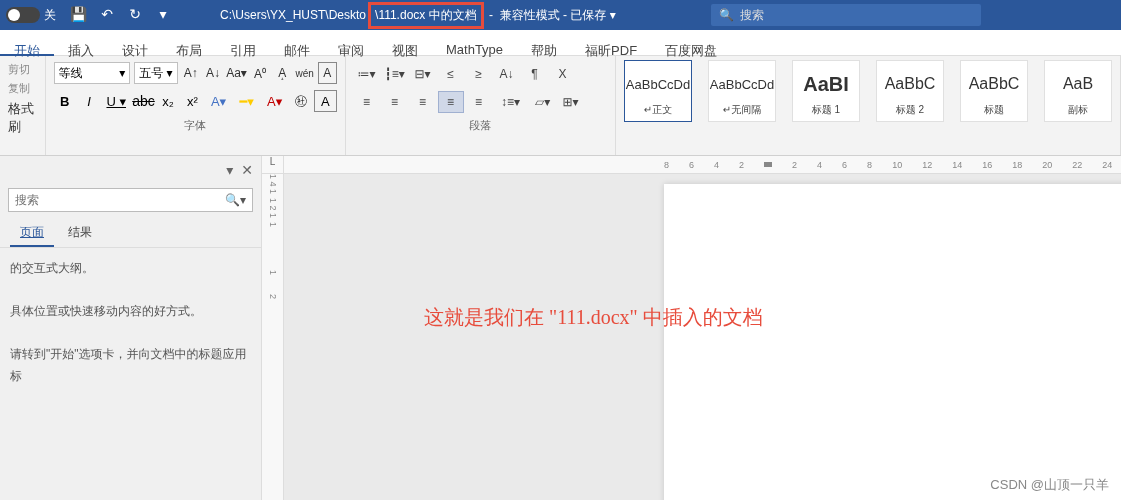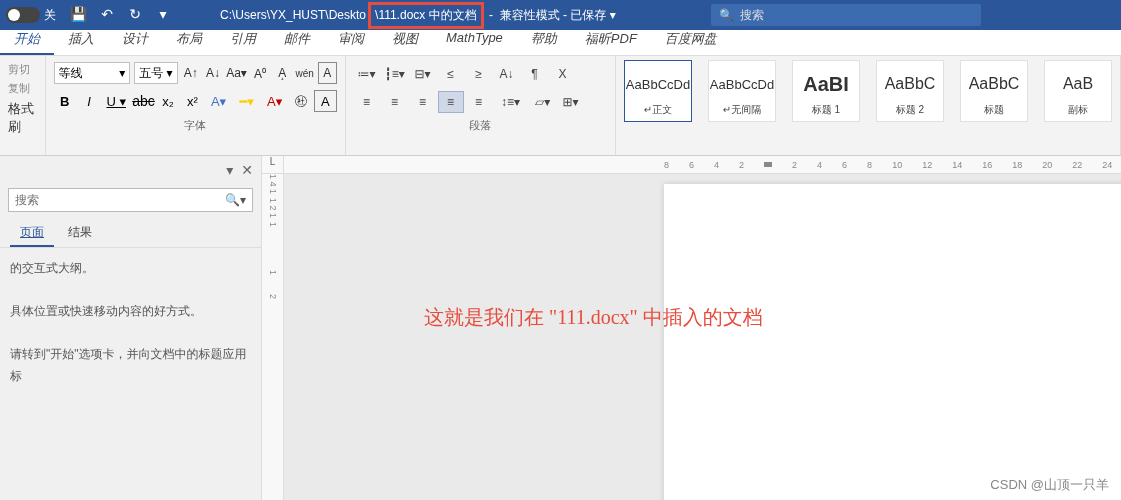--- a/index.html
+++ b/index.html
@@ -11,21 +11,21 @@
   .toggle { width: 34px; height: 16px; background: #444; border-radius: 8px; position: relative; }
   .toggle::after { content: ""; width: 12px; height: 12px; background: #fff; border-radius: 50%; position: absolute; left: 2px; top: 2px; }
   .qat { display: flex; gap: 10px; padding: 0 8px; }
   .qat-btn { width: 18px; height: 18px; cursor: pointer; color: #fff; font-size: 14px; text-align: center; }
   .title-text { flex: 1; text-align: right; padding-left: 40px; display: flex; align-items: center; }
   .title-highlight { border: 3px solid #e74c3c; padding: 2px 4px; margin: 0 2px; }
   .searchbox { width: 270px; height: 22px; background: #3c6bb0; border-radius: 2px; display: flex; align-items: center; margin-right: 140px; color: #ddd; font-size: 12px; padding: 0 8px; gap: 6px; }
 
   
   .tabs { height: 26px; background: #fff; border-bottom: 1px solid #ddd; display: flex; font-size: 13px; }
-  .tab { padding: 0 14px; cursor: pointer; color: #444; font-style: italic; }
+  .tab { padding: 12px 14px; cursor: pointer; color: #444; }
   .tab.active { border-bottom: 2px solid #2b579a; color: #2b579a; }
 
   
   .ribbon { height: 100px; background: #f3f3f3; border-bottom: 1px solid #d0d0d0; display: flex; font-size: 12px; }
   .group { border-right: 1px solid #ddd; padding: 4px 8px 2px 8px; display: flex; flex-direction: column; }
   .group-label { text-align: center; font-size: 11px; color: #666; padding-top: 2px; }
   .clipboard { width: 50px; }
   .clipboard .item { color: #888; font-size: 11px; padding: 2px 0; cursor: pointer; font-family: Liberation Serif, serif; }
   .clipboard .brush { color: #333; font-size: 13px; padding: 2px 0; cursor: pointer; }
 

